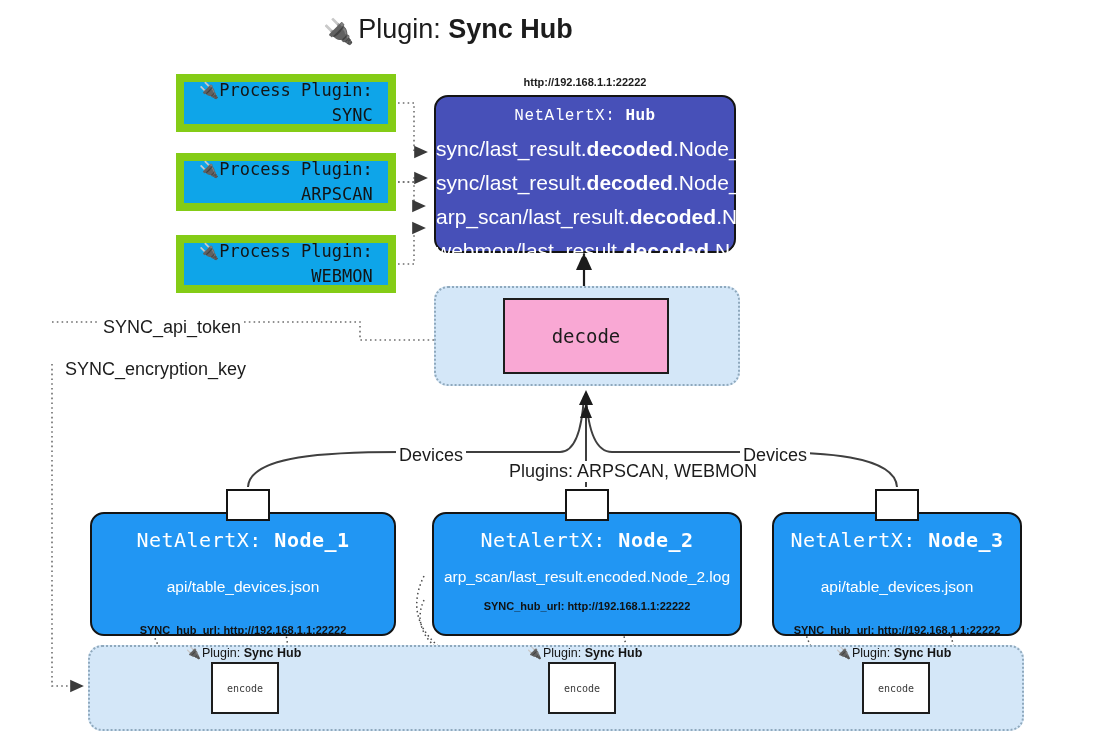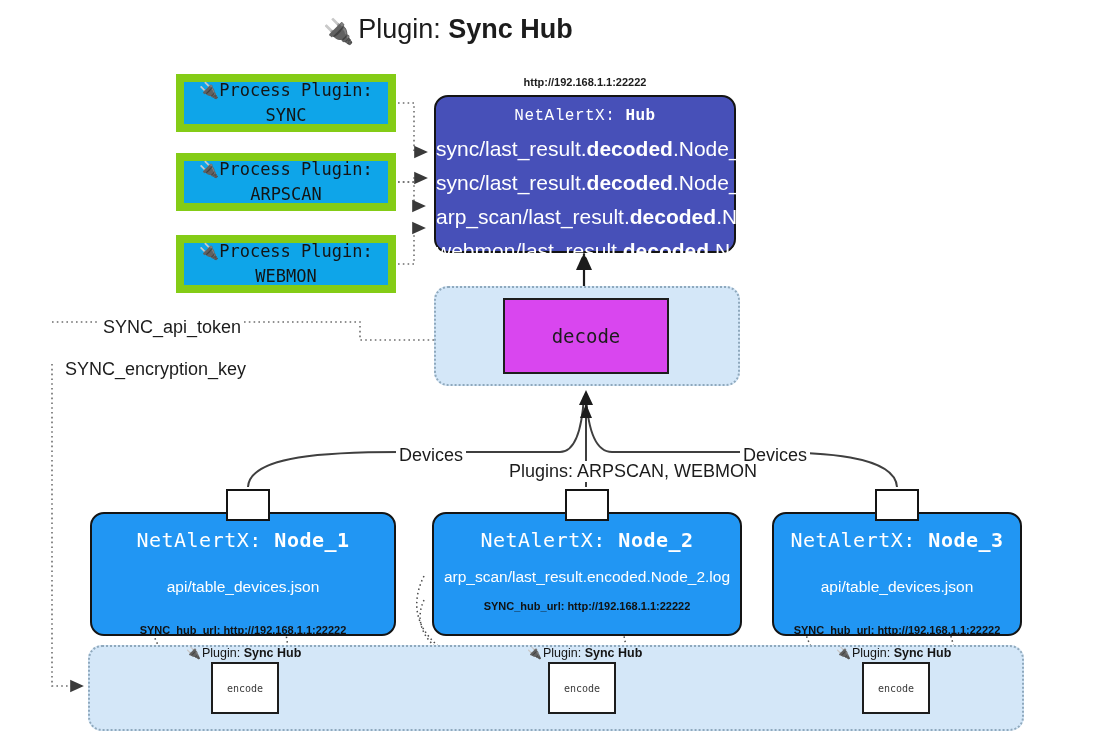--- a/index.html
+++ b/index.html
@@ -13,39 +13,39 @@
   #title{left:0;top:14px;width:896px;text-align:center;font-size:27px;color:#1c1c1c;}
   #title .plug{font-size:25px;margin-right:4px;display:inline-block;transform:translateY(2px);}
   #title .b{font-weight:bold;}
 
   
   .procbox{border:8px solid #84cc16;background:#0ea5e9;
            font-family:"DejaVu Sans Mono","Liberation Mono",monospace;
            font-size:17px;line-height:1.45;text-align:center;
            display:flex;align-items:center;justify-content:center;color:#141414;}
   .procbox .l1{display:block;}
-  .procbox .l2{display:block;}
+  .procbox .l2{display:block;text-align:right;}
   .procbox .plug{font-family:"DejaVu Sans",sans-serif;font-size:16px;}
 
   
   #hub{left:434px;top:95px;width:302px;height:158px;border-radius:14px;
        background:#4750B8;border:2px solid #141414;color:#ffffff;
        box-sizing:border-box;padding-top:10px;}
   #hub .hubtitle{font-family:Liberation Mono, monospace;
        font-size:16px;text-align:center;letter-spacing:.5px;margin-bottom:7px;}
   #hub .hubtitle .b{font-weight:bold;}
   #hub .logline{font-size:21px;text-align:center;line-height:1.62;white-space:nowrap;}
   #hub .logline .b{font-weight:bold;}
   #huburl{left:434px;top:76px;width:302px;text-align:center;font-size:11px;
           font-weight:bold;color:#1c1c1c;}
 
   
   #decodewrap{left:434px;top:286px;width:306px;height:100px;border-radius:14px;
               background:#d4e7f8;border:2px dotted #8fa9bd;box-sizing:border-box;}
-  #decodebox{left:503px;top:298px;width:166px;height:76px;background:#d946ef;
+  #decodebox{left:503px;top:298px;width:166px;height:76px;background:#f9a8d4;
              border:2px solid #1d1d1d;display:flex;align-items:center;justify-content:center;
              font-family:"DejaVu Sans Mono","Liberation Mono",monospace;font-size:19px;color:#1c1c1c;}
 
   
   .elabel{font-size:18px;color:#1c1c1c;background:#ffffff;padding:0 3px;white-space:nowrap;}
   #lbl-api{left:100px;top:317px;}
   #lbl-enc{left:62px;top:359px;}
   #lbl-dev-l{left:396px;top:445px;}
   #lbl-dev-r{left:740px;top:445px;}
   #lbl-plugins{left:506px;top:461px;}

